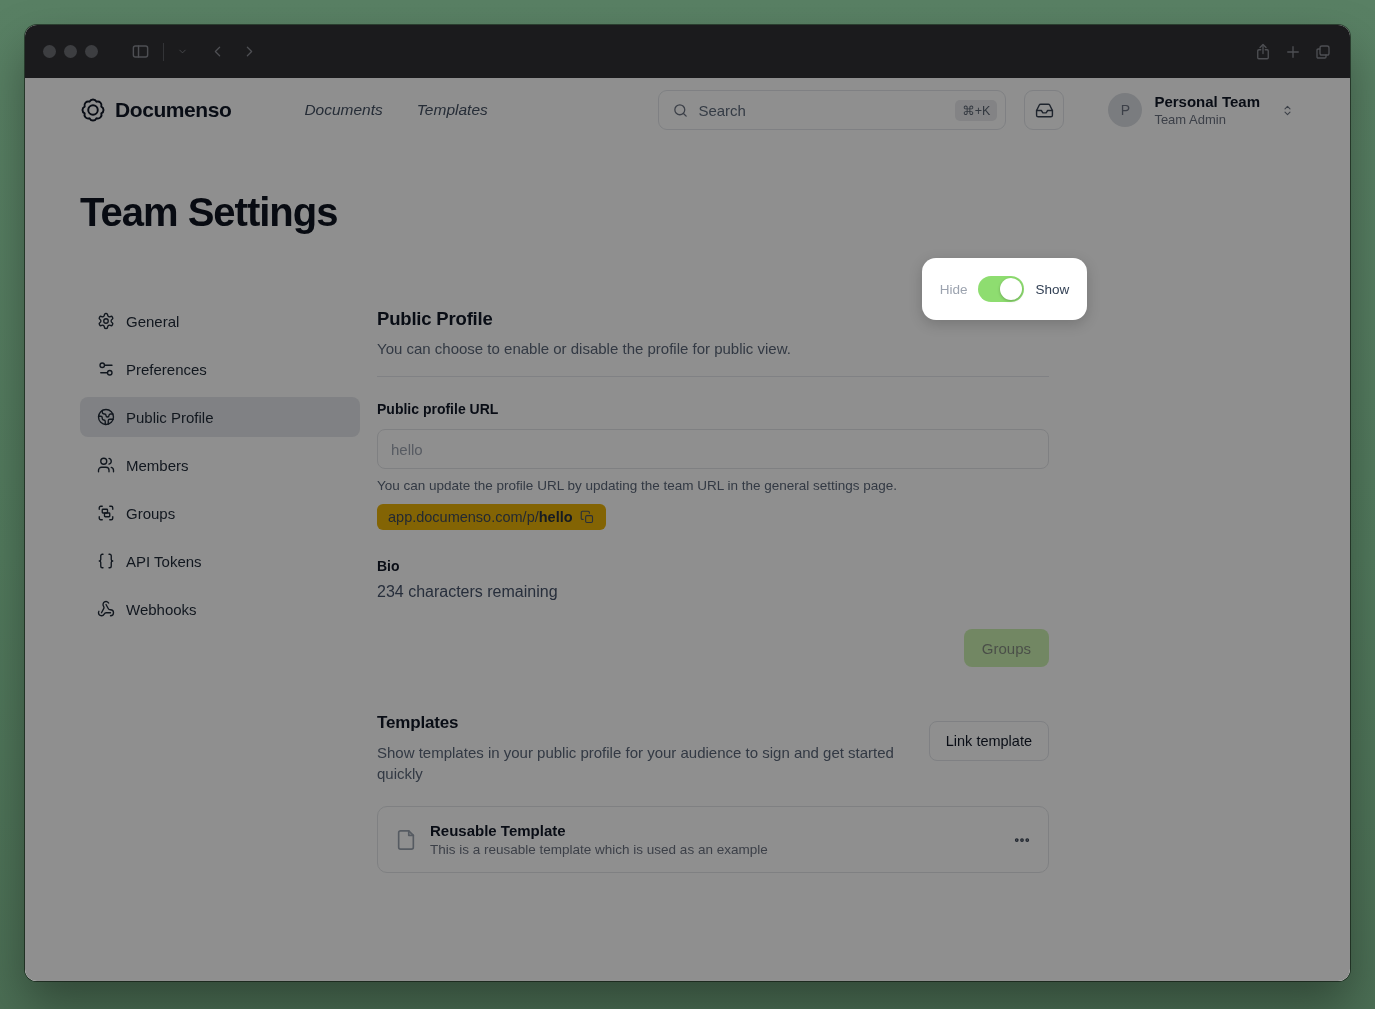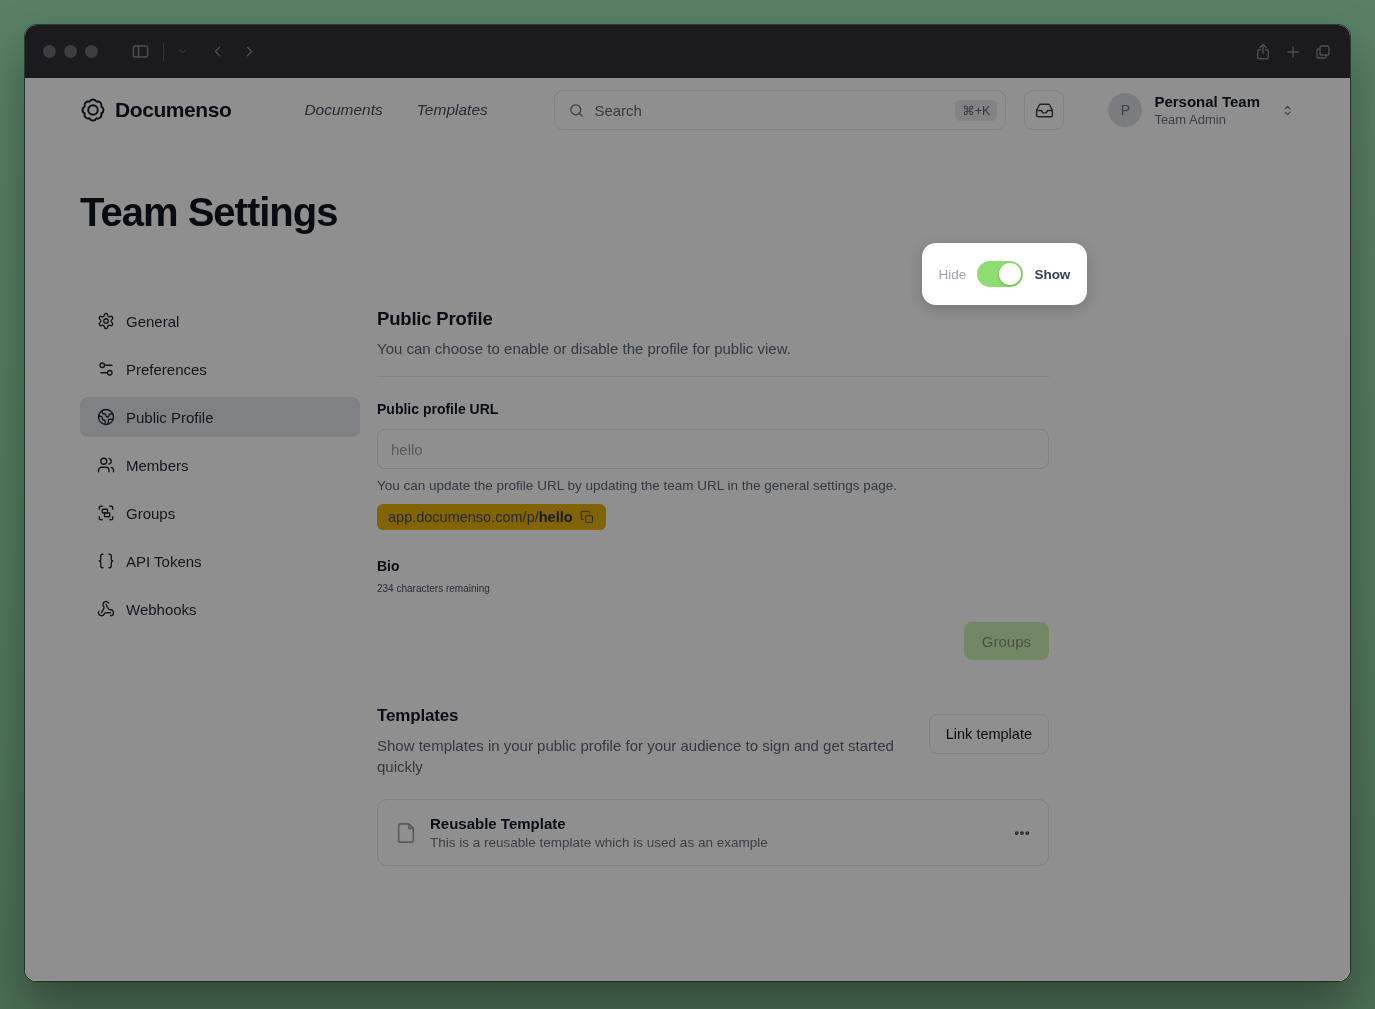--- a/index.html
+++ b/index.html
@@ -27,37 +27,37 @@
   .tb-divider { width:1px; height:18px; background:#333437; margin:0 6px; }
   .tb-right { margin-left:auto; display:flex; align-items:center; gap:12px; color:#4e4f53; }
 
   
   .content { position:relative; height:903px; background:#fff; padding:0 55px; overflow:hidden; }
 
   .dim-overlay {
     position:absolute; inset:0; background:rgba(0,0,0,.44); z-index:40; pointer-events:none;
   }
   .spotlight {
-    position:absolute; left:897px; top:165px; width:165px; height:62px; z-index:50;
+    position:absolute; left:897px; top:180px; width:165px; height:62px; z-index:50;
     background:#fff; border-radius:14px; display:flex; align-items:center; justify-content:center; gap:11px;
     box-shadow:0 4px 14px rgba(0,0,0,.18);
   }
   .toggle-label-off { font-size:13.5px; color:#9ca3af; }
-  .toggle-label-on  { font-size:13.5px; color:#334155; font-weight:700; }
+  .toggle-label-on  { font-size:13.5px; color:#334155; font-weight:400; }
   .switch { width:46px; height:26px; border-radius:13px; position:relative; cursor:pointer; }
   .switch .knob { position:absolute; top:2px; right:2px; width:22px; height:22px; border-radius:50%; background:#fff; box-shadow:0 1px 3px rgba(0,0,0,.25); }
 
   
   .app-header { height:64px; display:flex; align-items:center; }
   .brand { display:flex; align-items:center; gap:9px; color:#111827; }
   .brand-name { font-size:21px; font-weight:700; letter-spacing:-.02em; }
   .main-nav { display:flex; gap:34px; margin-left:73px;font-style:italic; }
   .main-nav a { font-size:15.5px; font-weight:500; color:#445062; text-decoration:none; }
   .search-box {
-    margin-left:auto; width:452px; height:40px; border:1px solid #e2e5e9; border-radius:9px;
+    margin-left:auto; width:348px; height:40px; border:1px solid #e2e5e9; border-radius:9px;
     display:flex; align-items:center; padding:0 8px 0 13px; color:#6b7280; background:#fff;
   }
   .search-box input { border:none; outline:none; flex:1; margin-left:9px; font-size:15px; font-weight:500; color:#374151; font-family:inherit; background:transparent; }
   .search-box input::placeholder { color:#5f6b7c; }
   .kbd { background:#e9eaed; border-radius:5px; font-size:12.5px; color:#5b6472; padding:3px 7px; font-weight:500; }
   .inbox-btn { margin-left:18px; width:40px; height:40px; border:1px solid #e2e5e9; border-radius:9px; background:#fff; display:flex; align-items:center; justify-content:center; color:#374151; cursor:pointer; }
   .team-select { margin-left:44px; display:flex; align-items:center; gap:12px; cursor:pointer; }
   .avatar { width:34px; height:34px; border-radius:50%; background:#dadde2; color:#6b7280; font-size:14px; font-weight:500; display:flex; align-items:center; justify-content:center; }
   .team-name { font-size:15px; font-weight:600; color:#111827; line-height:1.25; }
   .team-role { font-size:13px; color:#6b7280; }
@@ -94,21 +94,21 @@
     margin-top:11px; display:inline-flex; align-items:center; gap:7px; background:#eab308;
     border-radius:6px; padding:5px 11px; font-size:14.5px; color:#3f4a59; cursor:default;
   }
   .url-chip b { color:#27303d; font-weight:700; }
   .copy-btn { color:#4b5563; cursor:pointer; }
 
   .bio-area {
     margin-top:12px; width:100%; height:80px; border:1px solid #e3e5e8; border-radius:8px;
     padding:10px 13px; font-size:15px; font-family:inherit; color:#1f2937; resize:vertical; outline:none;
   }
-  .chars-left { margin-top:9px; font-size:10px; color:#46536a; }
+  .chars-left { margin-top:9px; font-size:16px; color:#46536a; }
 
   .update-row { display:flex; justify-content:flex-end; margin-top:28px; }
   .btn-update {
     min-width:80px; height:38px; padding:0 18px; border:none; border-radius:8px;
     background:#a2e771; color:#22301c; font-size:15px; font-weight:500; font-family:inherit;
     opacity:.55; cursor:pointer;
   }
 
   .tpl-head { display:flex; align-items:flex-start; margin-top:46px; }
   .tpl-desc { margin-top:10px; font-size:15px; color:#5b6779; max-width:530px; line-height:1.38; }

